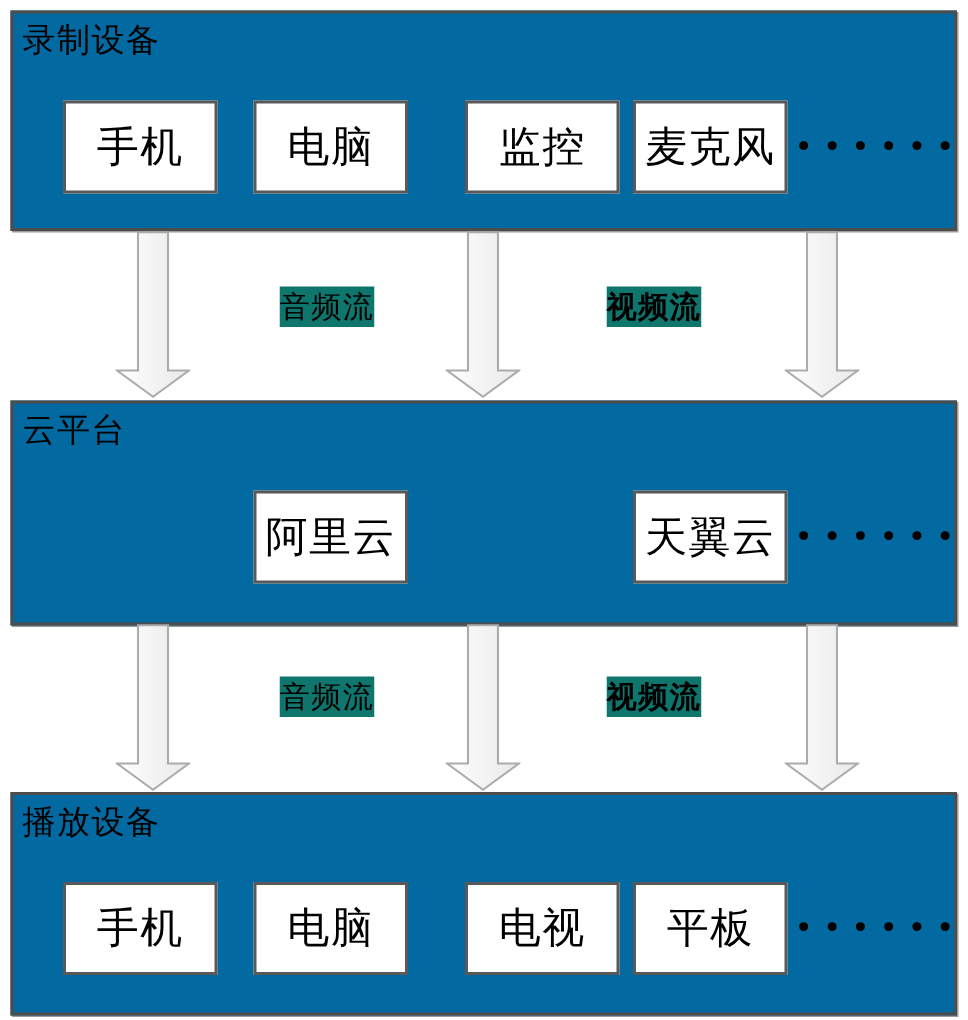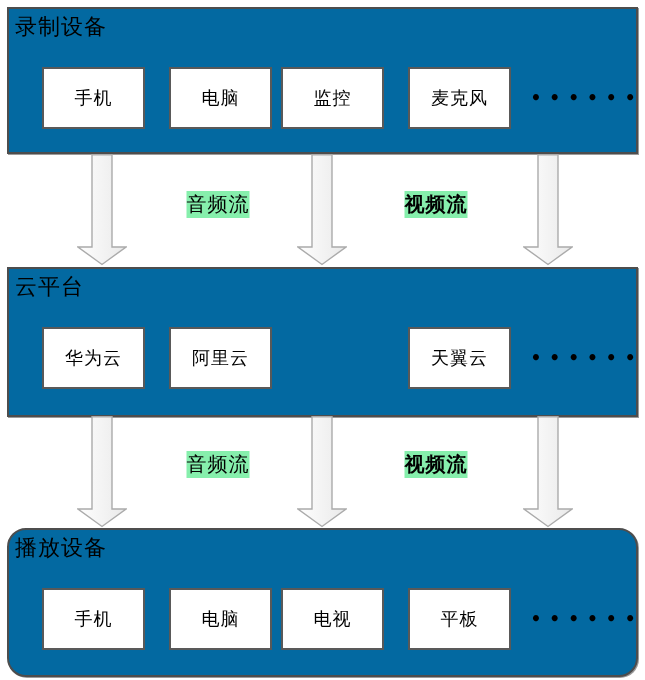--- a/index.html
+++ b/index.html
@@ -26,26 +26,26 @@
     letter-spacing:1px;
     white-space:nowrap;
   }
   .item-box{
     position:absolute;
     top:58px;
     width:99px;height:58px;
     border:2px solid #595959;
     background:#ffffff;
     display:flex;align-items:center;justify-content:center;
-    font-size:18px;
+    font-size:28px;
     letter-spacing:1px;
     white-space:nowrap;
     font-family:Liberation Serif, serif;
   }
-  .i1{left:33px;} .i2{left:160px;} .i3{left:272px;} .i4{left:399px;}
+  .i1{left:33px;} .i2{left:160px;} .i3{left:301px;} .i4{left:413px;}
   .dots{
     position:absolute;
     left:532px;top:58px;
     width:92px;height:62px;
     display:flex;align-items:center;justify-content:center;
     font-size:17px;
     font-weight:bold;
     letter-spacing:8px;
     font-family:"DejaVu Sans",sans-serif;
     white-space:nowrap;
@@ -56,21 +56,21 @@
   }
   .a1{left:77px;} .a2{left:297px;} .a3{left:523px;}
   .arrows-1 .arrow{top:154px;}
   .arrows-2 .arrow{top:416px;}
   .flow-label{
     position:absolute;
     transform:translateX(-50%);
     font-size:20px;
     letter-spacing:1px;
     white-space:nowrap;
-    background:#86efac;
+    background:#0f766e;
   }
   .fl-audio{left:218px;}
   .fl-video{left:436px;font-weight:bold;}
   .arrows-1 .flow-label{top:191px;}
   .arrows-2 .flow-label{top:451px;}
 </style>
 </head>
 <body>
 
 <div class="canvas">
@@ -99,41 +99,40 @@
     </svg>
     <svg class="arrow a3" viewBox="0 0 50 112">
       <polygon points="15,0.8 35,0.8 35,93 49,93 25,110.5 1,93 15,93" fill="url(#ag1)" stroke="#ababab" stroke-width="1.4"></polygon>
     </svg>
     <div class="flow-label fl-audio">音频流</div>
     <div class="flow-label fl-video">视频流</div>
   </div>
 
   <section class="outer-box" style="top:267px;height:146px;">
     <div class="box-title">云平台</div>
-    <div class="item-box i1">华为云</div>
     <div class="item-box i2">阿里云</div>
     <div class="item-box i4">天翼云</div>
     <div class="dots">••••••</div>
   </section>
 
   <div class="arrows-2">
     <svg class="arrow a1" viewBox="0 0 50 112">
       <polygon points="15,0.8 35,0.8 35,93 49,93 25,110.5 1,93 15,93" fill="url(#ag1)" stroke="#ababab" stroke-width="1.4"></polygon>
     </svg>
     <svg class="arrow a2" viewBox="0 0 50 112">
       <polygon points="15,0.8 35,0.8 35,93 49,93 25,110.5 1,93 15,93" fill="url(#ag1)" stroke="#ababab" stroke-width="1.4"></polygon>
     </svg>
     <svg class="arrow a3" viewBox="0 0 50 112">
       <polygon points="15,0.8 35,0.8 35,93 49,93 25,110.5 1,93 15,93" fill="url(#ag1)" stroke="#ababab" stroke-width="1.4"></polygon>
     </svg>
     <div class="flow-label fl-audio">音频流</div>
     <div class="flow-label fl-video">视频流</div>
   </div>
 
-  <section class="outer-box" style="top:528px;height:145px;border-radius:19px;">
+  <section class="outer-box" style="top:528px;height:145px;">
     <div class="box-title">播放设备</div>
     <div class="item-box i1">手机</div>
     <div class="item-box i2">电脑</div>
     <div class="item-box i3">电视</div>
     <div class="item-box i4">平板</div>
     <div class="dots">••••••</div>
   </section>
 
 </div>
 

